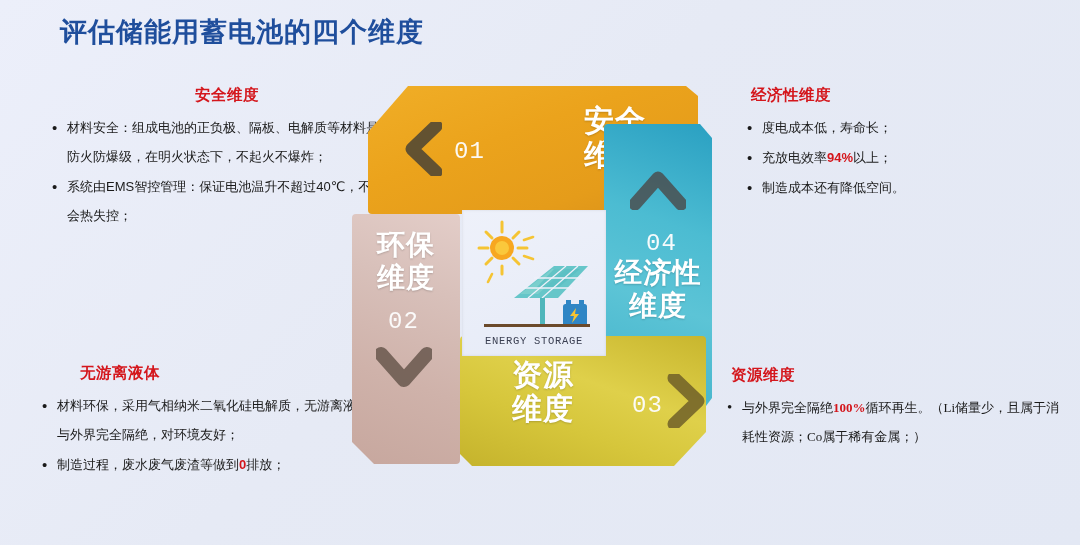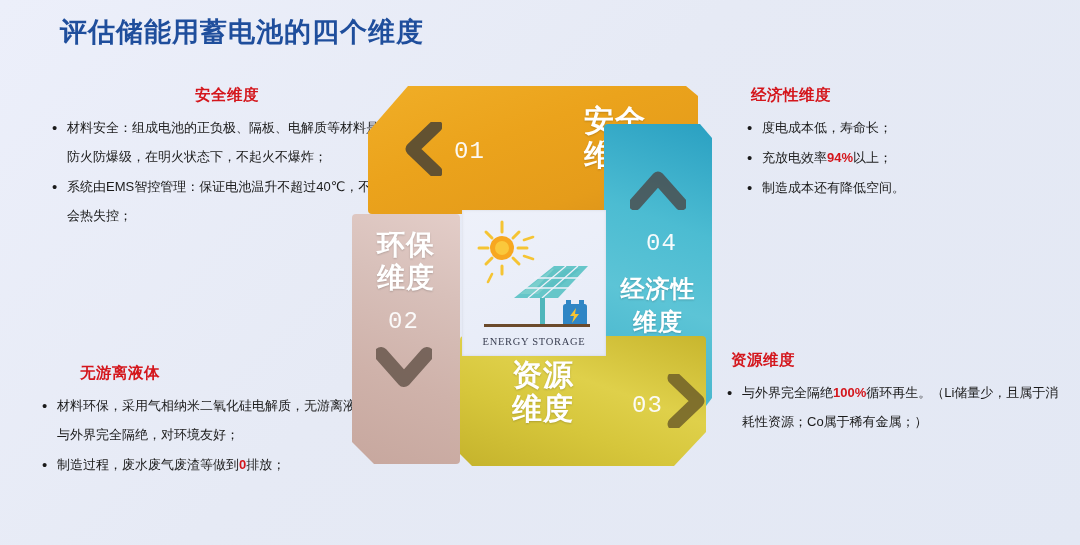--- a/index.html
+++ b/index.html
@@ -33,21 +33,21 @@
   }
   .bullets li:before{
     content:"•";position:absolute;left:2px;top:0;
     font-size:15px;color:#1a1a1a;
   }
   .hl{color:#d4161c;font-weight:bold;}
 
   #blk-safety{left:50px;top:85px;width:330px;}
   #blk-env{left:40px;top:363px;width:345px;}
   #blk-econ{left:745px;top:85px;width:320px;}
-  #blk-res{left:725px;top:350px;width:345px;}
+  #blk-res{left:725px;top:365px;width:345px;font-family:Liberation Serif, serif;}
   #blk-econ .head,#blk-res .head{margin-left:6px;}
   #blk-safety .head{margin-left:24px;text-align:center;}
   #blk-env .head{margin-left:40px;}
 
   
   #octagon{
     position:absolute;left:352px;top:86px;width:360px;height:380px;
   }
   .quad{position:absolute;color:#fff;}
   .quad .label{
@@ -73,21 +73,21 @@
   #q-safety .label{right:18px;top:18px;width:130px;}
   #q-safety .num{left:86px;top:52px;}
 
   
   #q-econ{
     left:252px;top:38px;width:108px;height:290px;
     background:linear-gradient(200deg,#2aa0c2 0%,#4cbcd2 35%,#5cc4d6 60%,#3fb0c9 100%);
     clip-path:polygon(0 0,96px 0,108px 14px,108px 274px,96px 290px,0 290px);
     border-radius:4px;
   }
-  #q-econ .label{left:-2px;top:148px;width:112px;font-size:24px;line-height:33px;}
+  #q-econ .label{left:-2px;top:132px;width:112px;font-size:28px;line-height:33px;}
   #q-econ .num{left:42px;top:106px;}
 
   
   #q-env{
     left:0;top:128px;width:108px;height:250px;
     background:linear-gradient(200deg,#e3cdc8 0%,#d8c0ba 30%,#cfb2aa 65%,#c7a79e 100%);
     clip-path:polygon(0 0,108px 0,108px 250px,22px 250px,0 228px);
     border-radius:4px;
   }
   #q-env .label{left:0;top:14px;width:108px;font-size:28px;line-height:33px;}
@@ -107,21 +107,21 @@
   .chev svg{display:block;}
 
   
   #center-tile{
     position:absolute;left:110px;top:124px;width:144px;height:146px;
     background:linear-gradient(160deg,#eef1fa 0%,#e6ebf7 100%);
     box-shadow:0 0 3px rgba(0,0,0,.10) inset;
   }
   #center-caption{
     position:absolute;bottom:9px;left:0;right:0;text-align:center;
-    font-family:Liberation Serif, serif;
+    font-family:Liberation Mono, monospace;
     font-size:10.5px;letter-spacing:.7px;color:#3a3f52;
   }
   
   #oct-shadow{
     position:absolute;left:4px;top:4px;width:352px;height:372px;
     filter:blur(6px);opacity:.18;z-index:-1;
     background:#7b8099;
     clip-path:polygon(56px 0,334px 0,352px 18px,352px 300px,330px 338px,
                       248px 372px,30px 372px,0 340px,0 60px);
   }

